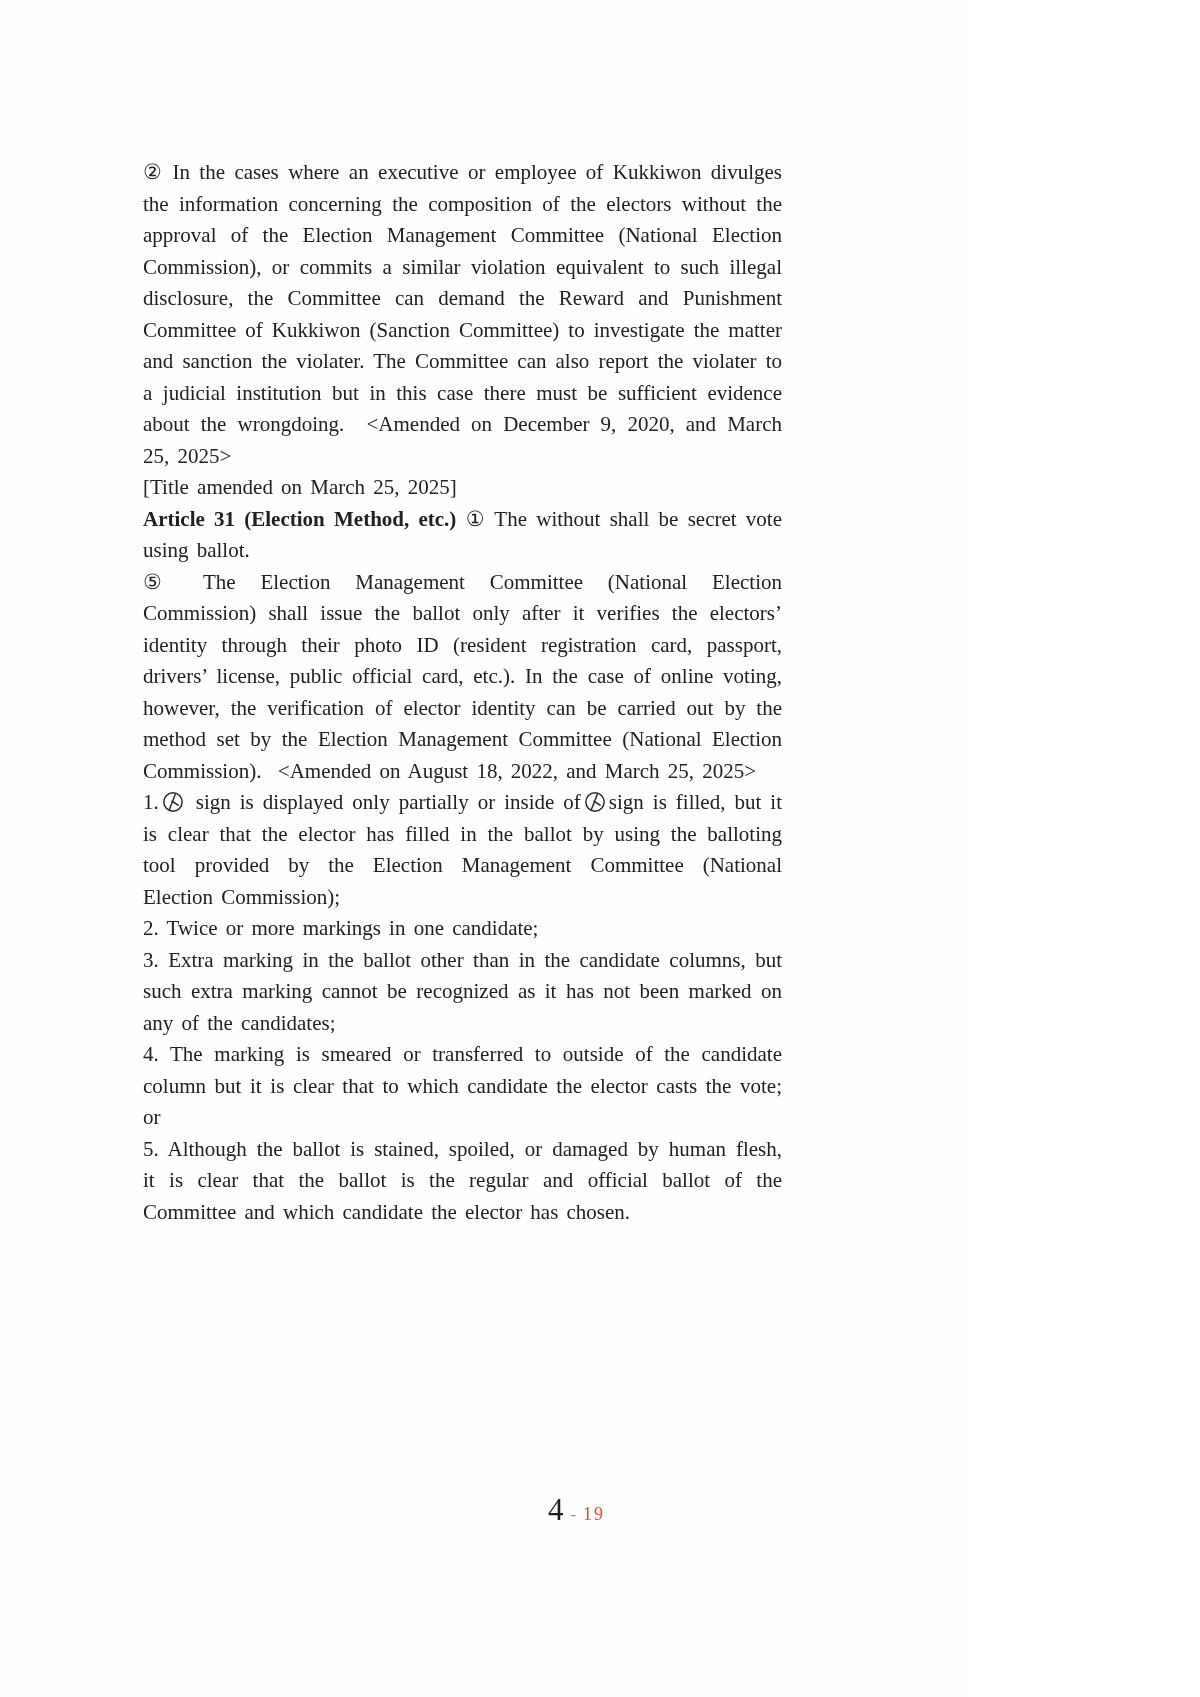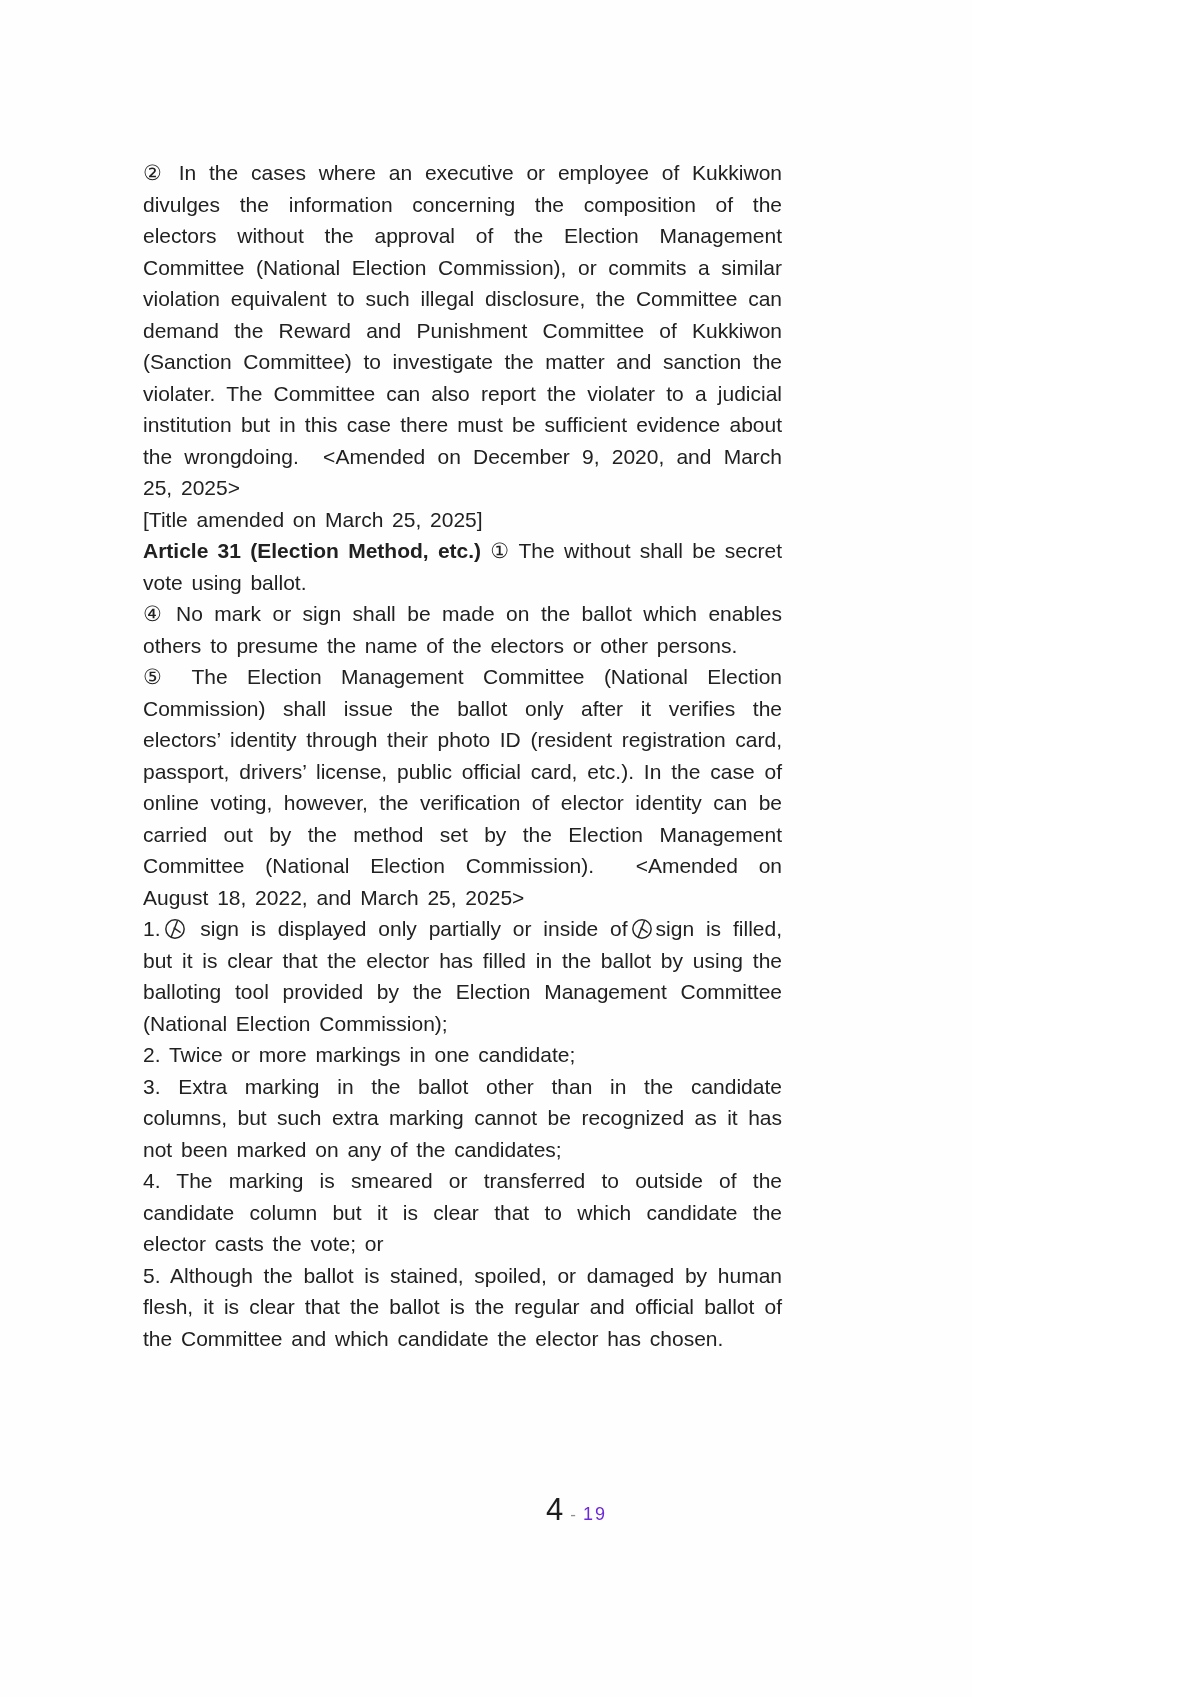--- a/index.html
+++ b/index.html
@@ -3,21 +3,21 @@
 <meta charset="utf-8">
 <style>
   html, body { margin: 0; padding: 0; background: #ffffff; }
   .page {
     position: relative;
     width: 972px;
     height: 1697px;
     background: #fffefe;
     box-sizing: border-box;
     padding: 157px 190px 4px 143px;
-    font-family: Liberation Sans, sans-serif;
+    font-family: Liberation Serif, serif;
     font-size: 21px;
     line-height: 31.5px;
     color: #212121;
     overflow: hidden;
   }
   p.para {
     margin: 0;
     text-align: justify;
     word-spacing: 0.14em;
   }
@@ -35,36 +35,35 @@
   .footer {
     position: absolute;
     top: 1494px;
     left: 143px;
     width: 867px;
     text-align: center;
     word-spacing: normal;
   }
   .pg-big  { font-size: 31px; color: #1d1d1d; }
   .pg-dash { font-size: 17px; color: #8f8f8f; margin: 0 7px; }
-  .pg-small{ font-size: 18px; color: #6d28d9; letter-spacing: 2px; }
+  .pg-small{ font-size: 18px; color: #ef4444; letter-spacing: 2px; }
 </style>
 </head>
 <body>
 
 <div class="page">
 
   <p class="para indent">② In the cases where an executive or employee of Kukkiwon divulges the information concerning the composition of the electors without the approval of the Election Management Committee (National Election Commission), or commits a similar violation equivalent to such illegal disclosure, the Committee can demand the Reward and Punishment Committee of Kukkiwon (Sanction Committee) to investigate the matter and sanction the violater. The Committee can also report the violater to a judicial institution but in this case there must be sufficient evidence about the wrongdoing. &nbsp;&lt;Amended on December 9, 2020, and March 25, 2025&gt;</p>
 
   <p class="para note">[Title amended on March 25, 2025]</p>
 
   <p class="para article"><span class="head">Article 31 (Election Method, etc.)</span> <span>① The without shall be secret vote using ballot.</span></p>
 
 
 
-  <p class="para indent">④ No mark or sign shall be made on the ballot which enables others to presume the name of the electors or other persons.</p>
 
   <p class="para indent">⑤ The Election Management Committee (National Election Commission) shall issue the ballot only after it verifies the electors’ identity through their photo ID (resident registration card, passport, drivers’ license, public official card, etc.). In the case of online voting, however, the verification of elector identity can be carried out by the method set by the Election Management Committee (National Election Commission). &nbsp;&lt;Amended on August 18, 2022, and March 25, 2025&gt;</p>
 
 
   <p class="para subitem"><span>1.</span><svg class="stamp" viewBox="0 0 24 24">
         <circle cx="12" cy="12" r="10" fill="none" stroke="#262626" stroke-width="1.6"></circle>
         <path d="M14.5 3.5 L8 20.5" fill="none" stroke="#262626" stroke-width="1.6" stroke-linecap="round"></path>
         <path d="M11 11 L17.5 15.5" fill="none" stroke="#262626" stroke-width="1.6" stroke-linecap="round"></path>
       </svg><span>&nbsp;sign is displayed only partially or inside of</span><svg class="stamp" viewBox="0 0 24 24">
         <circle cx="12" cy="12" r="10" fill="none" stroke="#262626" stroke-width="1.6"></circle>

